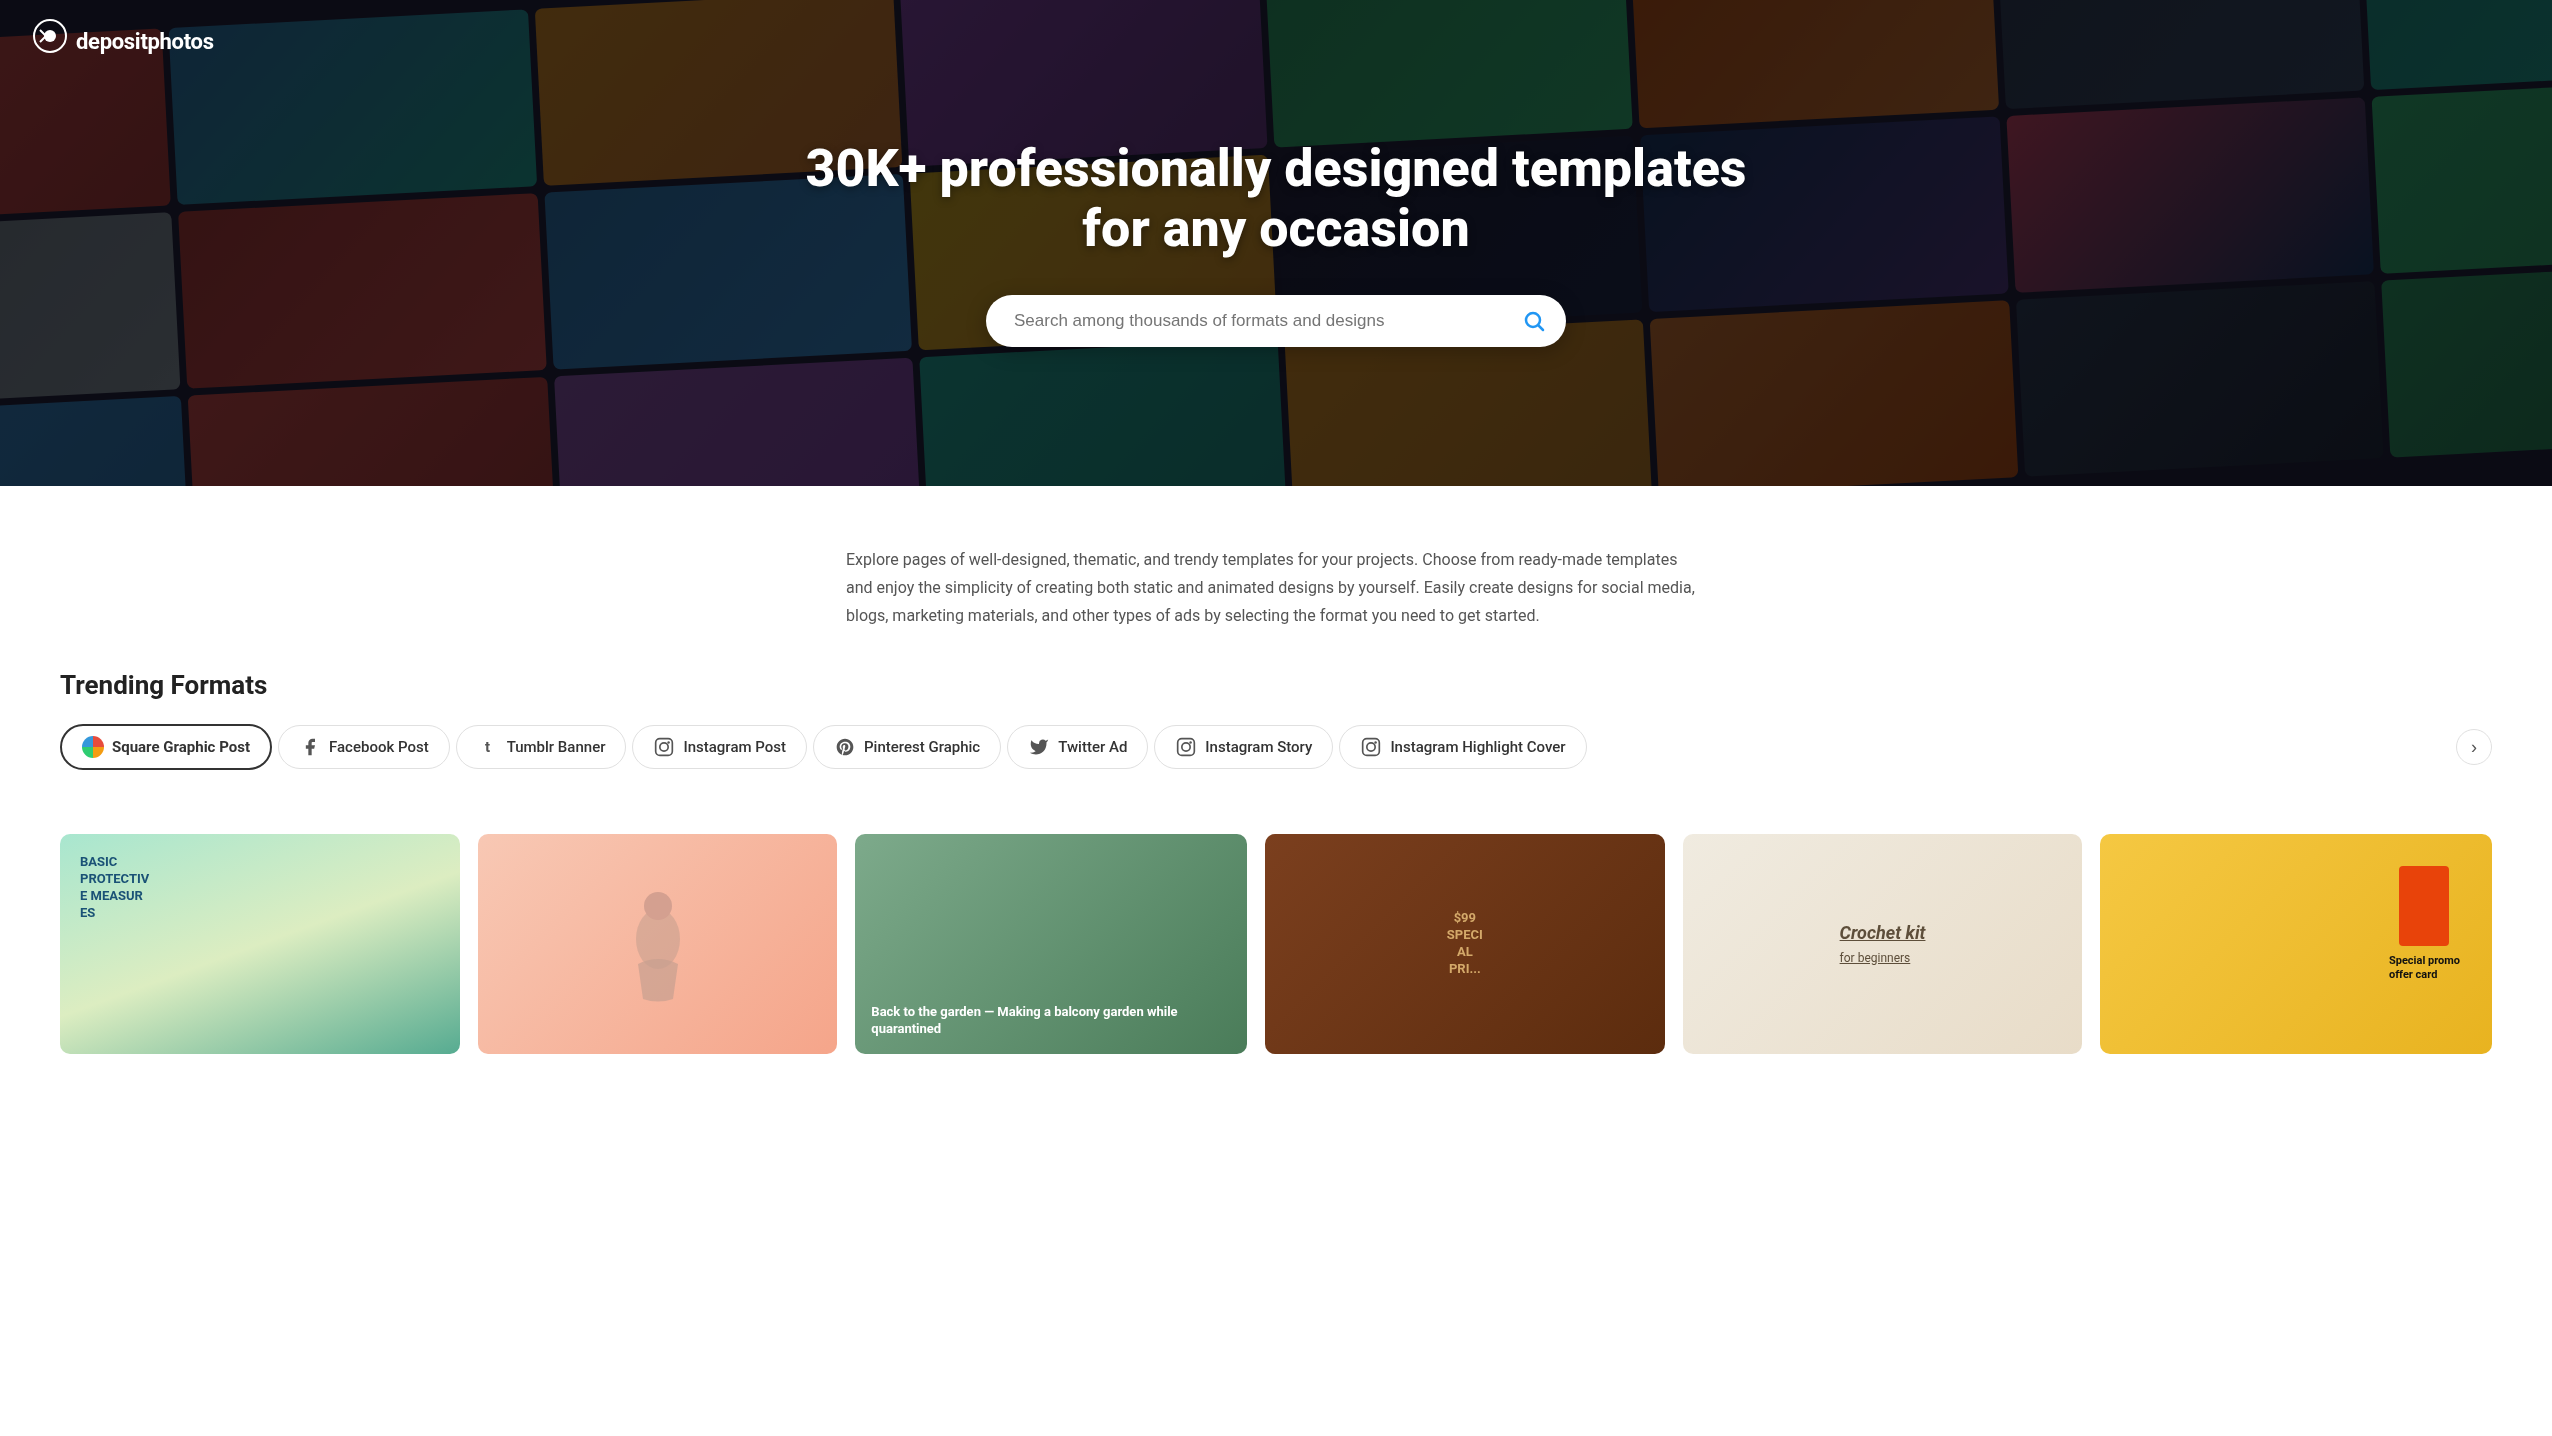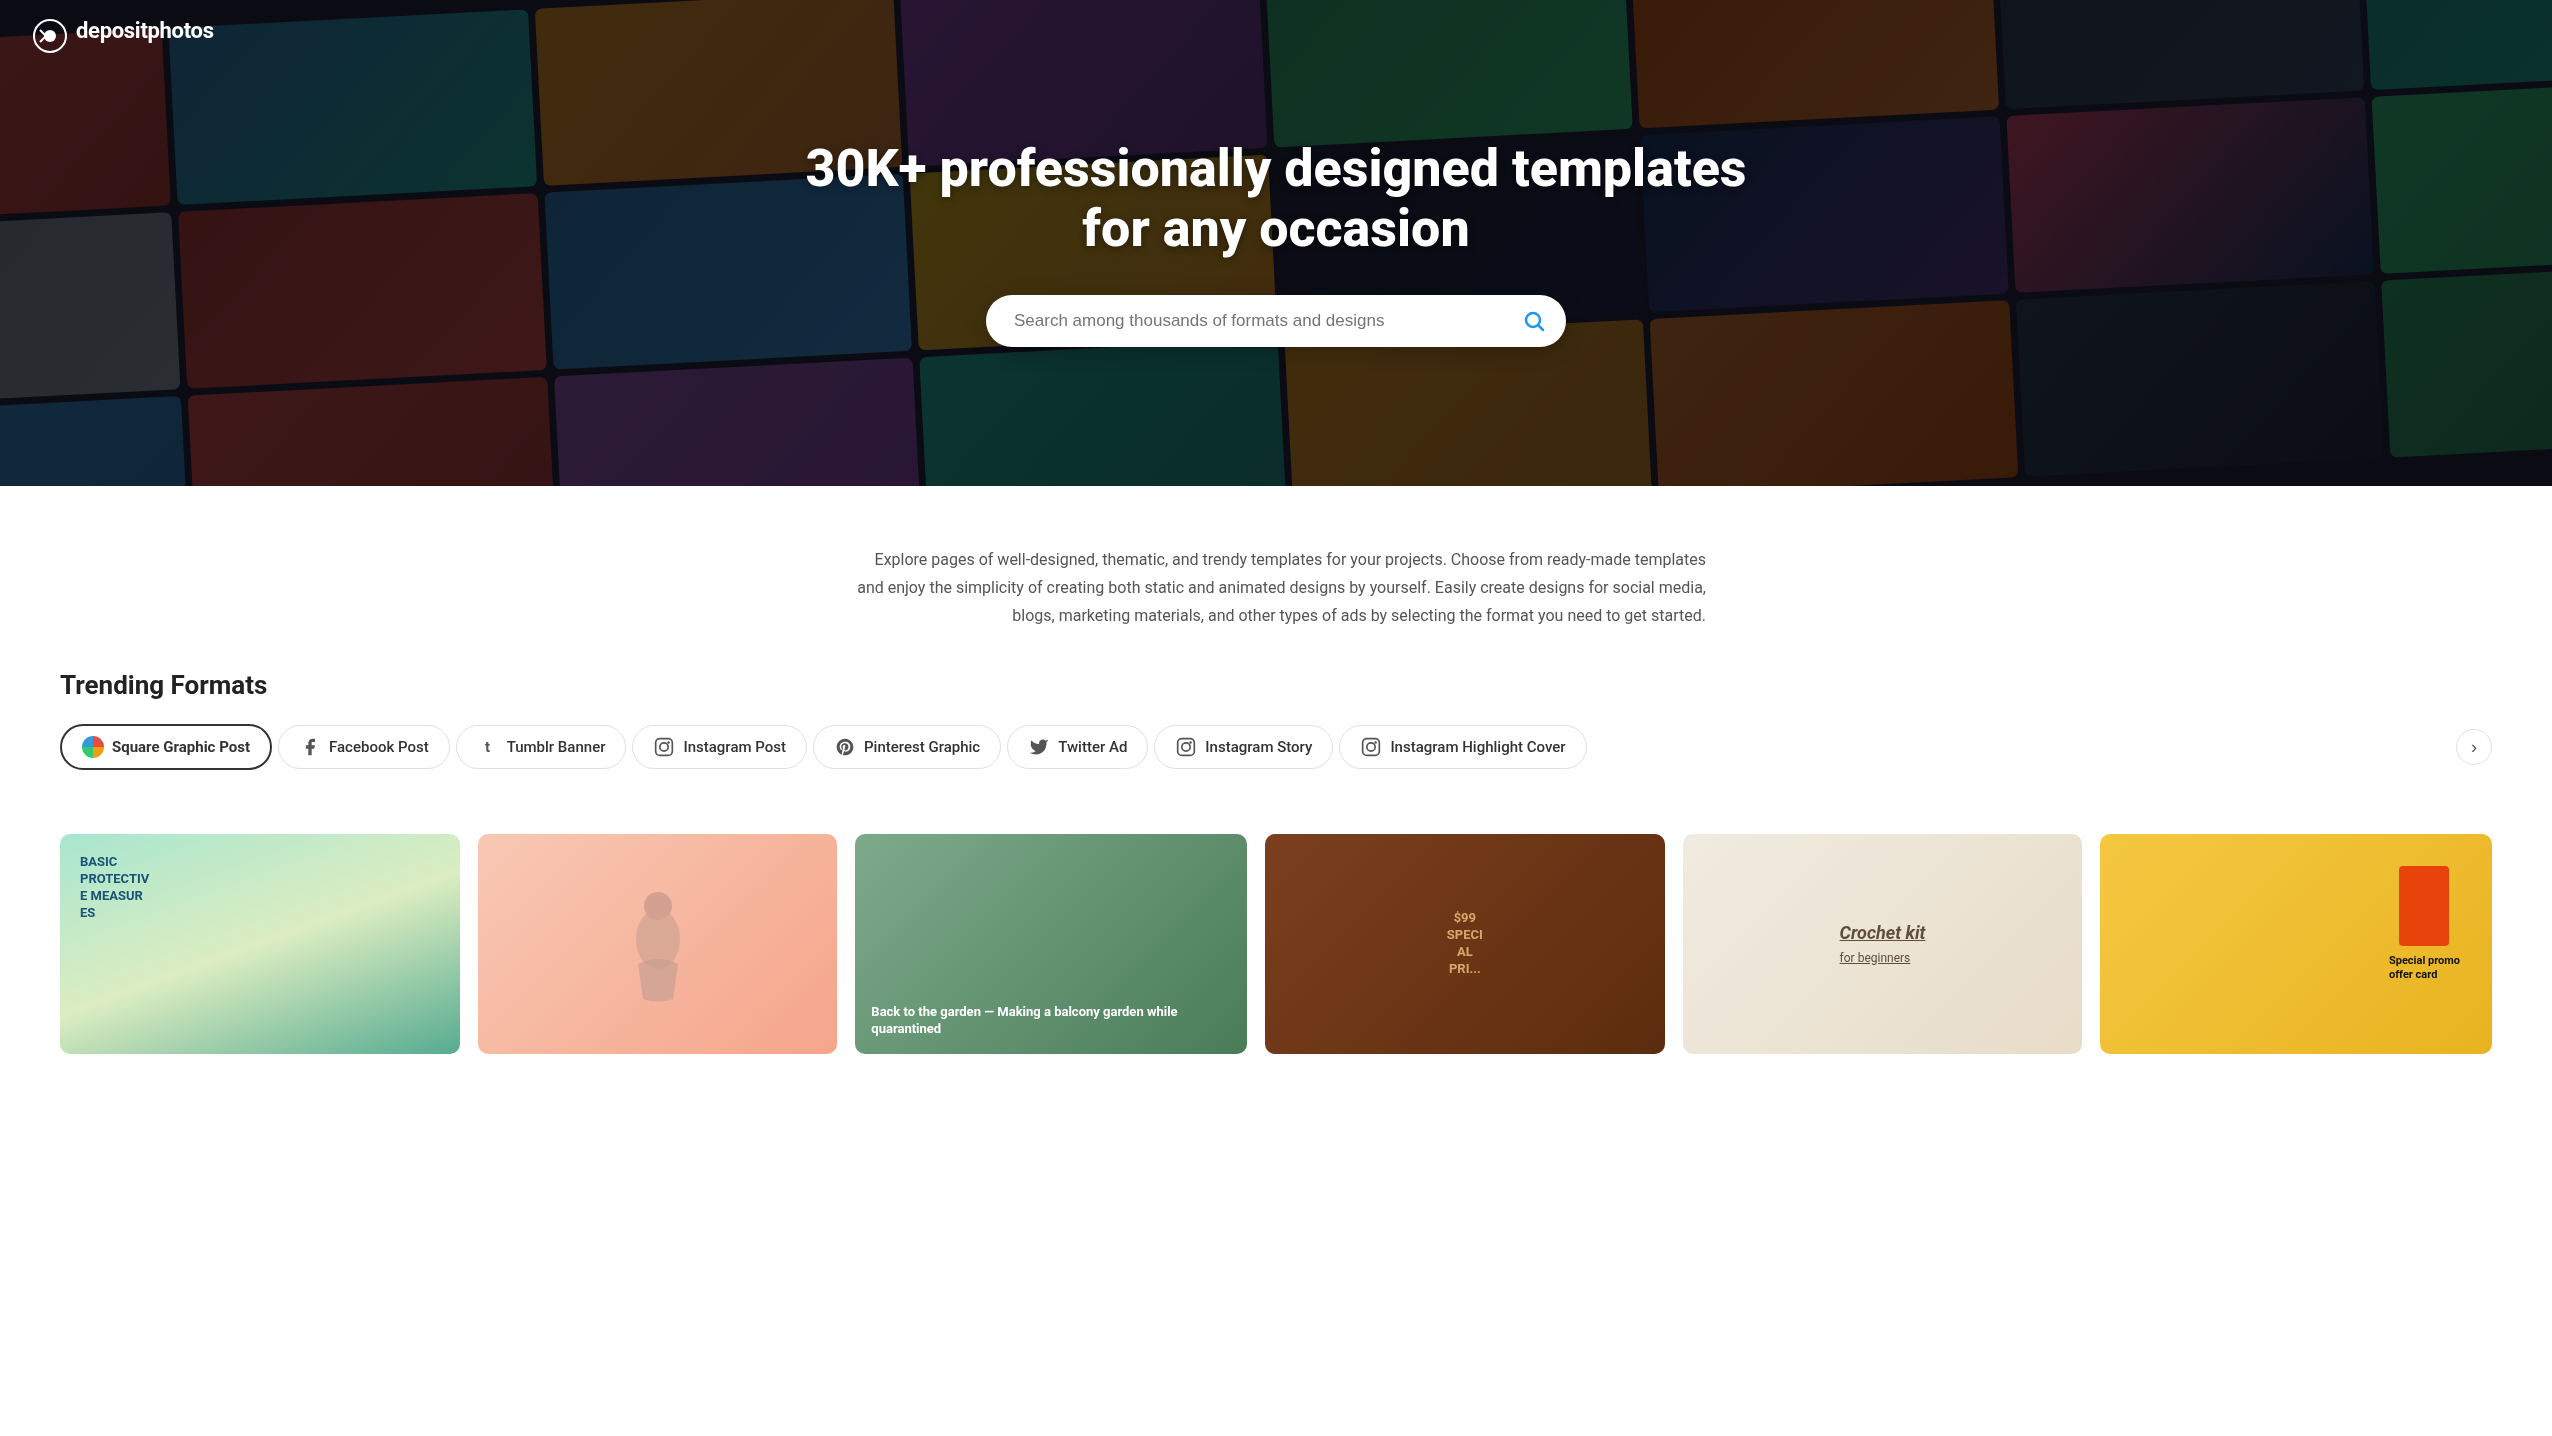--- a/index.html
+++ b/index.html
@@ -7,21 +7,21 @@
 
     
     .header {
       position: absolute;
       top: 0; left: 0;
       z-index: 10;
       padding: 18px 32px;
     }
     .logo {
       display: flex;
-      align-items: flex-start;
+      align-items: flex-end;
       gap: 8px;
       color: #fff;
       font-size: 22px;
       font-weight: 700;
       letter-spacing: -0.3px;
     }
     .logo-icon {
       width: 36px;
       height: 36px;
     }
@@ -121,21 +121,21 @@
       border: none;
       cursor: pointer;
       display: flex;
       align-items: center;
       justify-content: center;
     }
 
     
     .description-section {
       padding: 60px 20px 40px;
-      text-align: right;
+      text-align: left;
       max-width: 900px;
       margin: 0 auto;
     }
     .description-text {
       font-size: 16px;
       color: #555;
       line-height: 1.75;
     }
 
     

